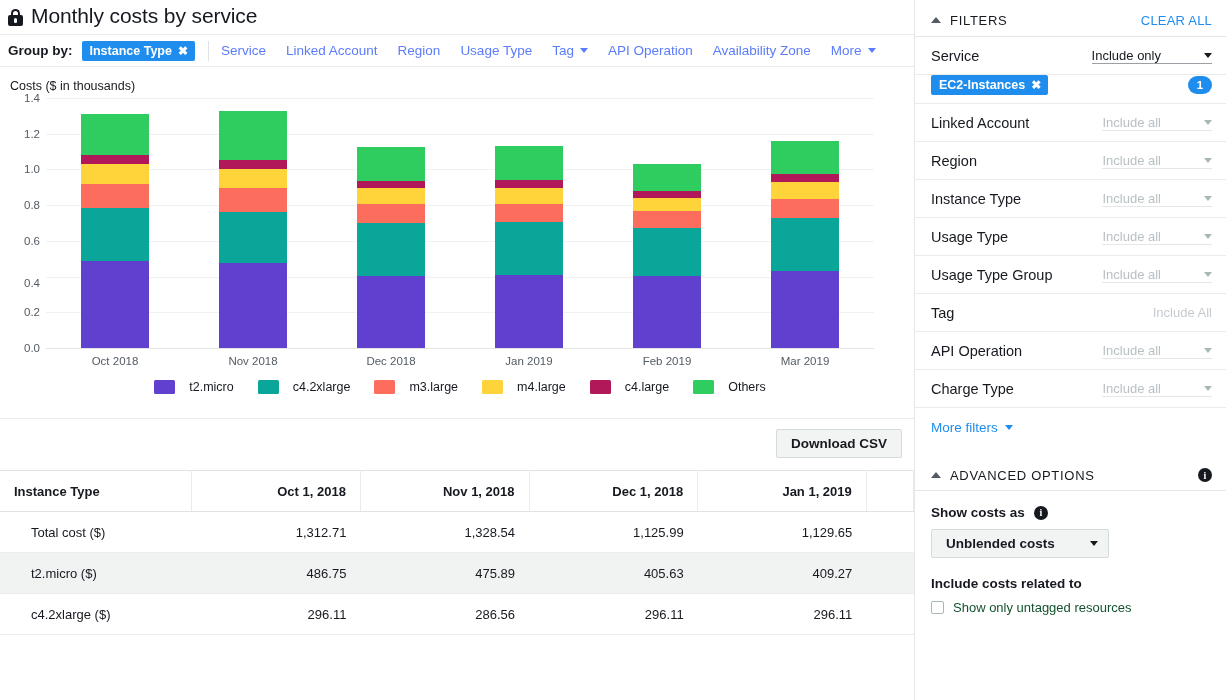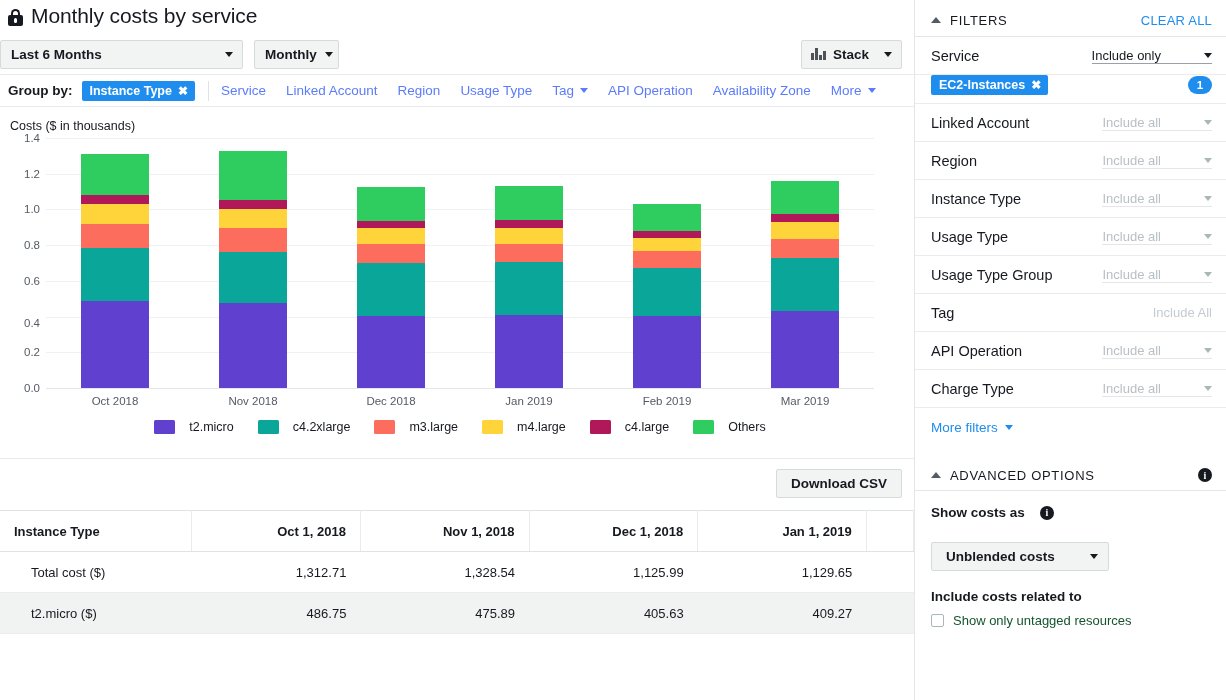--- a/index.html
+++ b/index.html
@@ -209,21 +209,21 @@
     display: inline-flex; align-items: center; padding: 12px 0 0 16px;
   }
   #more-filters-link .caret { border-top-color: #1f8ded; margin-left: 7px; }
   .adv-head {
     display: flex; align-items: center; height: 30px;
     padding: 0 14px 0 16px; margin-top: 24px;
   }
   .adv-body { border-top: 1px solid #e4e6e8; padding: 14px 16px 0 16px; }
   .adv-label {
     font-size: 13.5px; font-weight: bold; color: #16191f;
-    display: flex; align-items: center; gap: 15px; margin-bottom: 22px;
+    display: flex; align-items: center; gap: 9px; margin-bottom: 9px;
   }
   #show-costs-as-select {
     width: 178px; height: 29px; background: #f2f3f3; border: 1px solid #d5dbdb;
     border-radius: 2px; display: flex; align-items: center; justify-content: space-between;
     font-size: 13.5px; font-weight: bold; padding: 0 10px 0 14px; cursor: pointer;
   }
   .adv-label2 {
     font-size: 13.5px; font-weight: bold; color: #16191f; margin: 18px 0 9px 0;
   }
   .checkbox-row { display: flex; align-items: center; gap: 9px; cursor: pointer; }
@@ -242,41 +242,20 @@
 
     <div class="page-head">
       <span class="lock-icon">
         <span class="shackle"></span>
           <span class="body"></span>
           <span class="keyhole"></span>
       </span>
       <span class="page-title">Monthly costs by service</span>
     </div>
 
-    <div class="controls">
-      <div class="ctrl-select" id="date-range-select">
-        <span>Last 6 Months</span>
-        <span class="caret"></span>
-      </div>
-      <div class="ctrl-select" id="granularity-select">
-        <span>Monthly</span>
-        <span class="caret"></span>
-      </div>
-      <div class="spacer"></div>
-      <div id="stack-button">
-        <span class="bars-icon">
-          <i></i>
-            <i></i>
-            <i></i>
-            <i></i>
-        </span>
-        <span>Stack</span>
-        <span class="caret"></span>
-      </div>
-    </div>
 
     <div class="groupby-row">
       <span class="groupby-label">Group by:</span>
       <span class="chip">
         <span>Instance Type</span>
         <span class="x">✖</span>
       </span>
       <span class="chip-divider"></span>
       <span id="groupby-options" style="display:flex;align-items:center;">
           <span class="gb-link">
@@ -466,20 +445,28 @@
             <td></td>
           </tr>
           <tr class="alt">
             <td class="first">t2.micro ($)</td>
             <td class="num">486.75</td>
             <td class="num">475.89</td>
             <td class="num">405.63</td>
             <td class="num">409.27</td>
             <td></td>
           </tr>
+          <tr>
+            <td class="first">c4.2xlarge ($)</td>
+            <td class="num">296.11</td>
+            <td class="num">286.56</td>
+            <td class="num">296.11</td>
+            <td class="num">296.11</td>
+            <td></td>
+          </tr>
         </tbody>
     </table>
   </div>
 
   <div class="panel">
 
     <div class="panel-head">
       <span class="tri-up"></span>
       <span class="panel-head-title">FILTERS</span>
       <span id="clear-all-link">CLEAR ALL</span>

